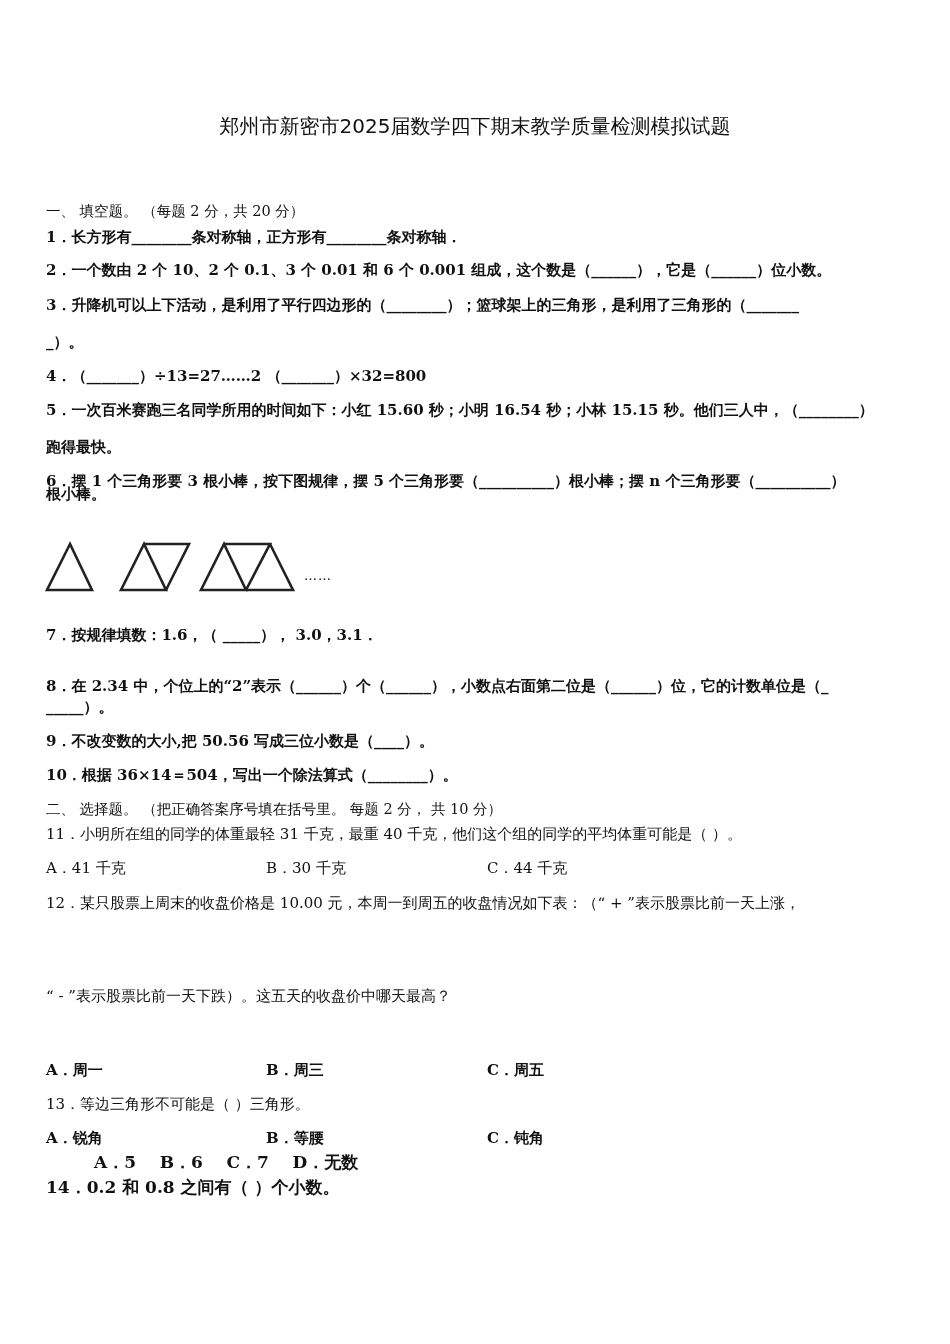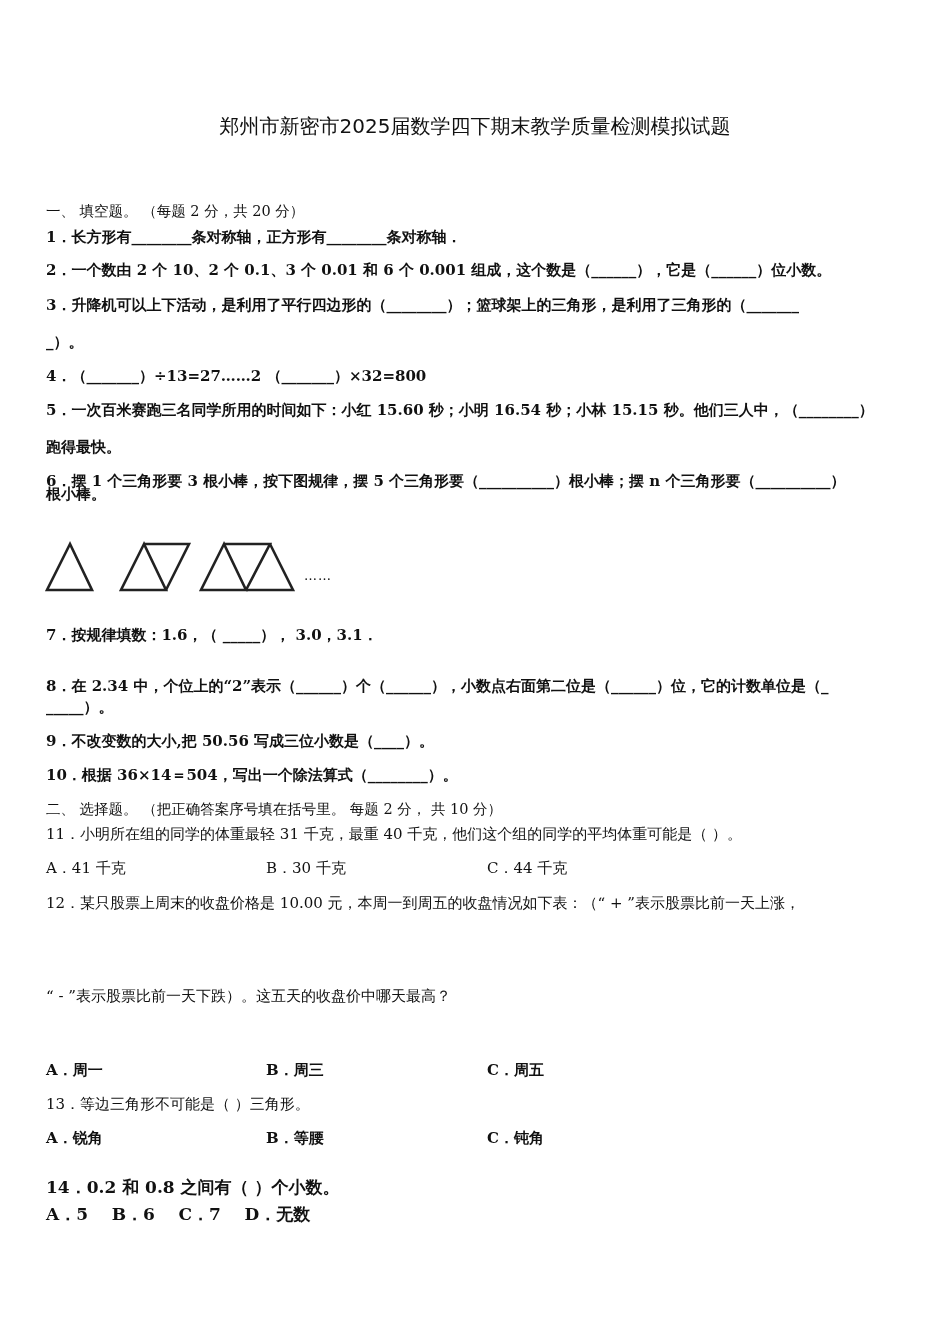--- a/index.html
+++ b/index.html
@@ -75,13 +75,13 @@
 <div class="opt" style="left:46px; top:1060px;">A．周一</div>
 <div class="opt" style="left:266px; top:1060px;">B．周三</div>
 <div class="opt" style="left:487px; top:1060px;">C．周五</div>
 
 <div class="line normal" style="top:1094px;">13．等边三角形不可能是（    ）三角形。</div>
 <div class="opt" style="left:46px; top:1128px;">A．锐角</div>
 <div class="opt" style="left:266px; top:1128px;">B．等腰</div>
 <div class="opt" style="left:487px; top:1128px;">C．钝角</div>
 
 <div class="line big" style="top:1161px;margin-top:16px;">14．0.2 和 0.8 之间有（      ）个小数。</div>
-<div class="line big" style="top:1204px; white-space: pre;">A．5    B．6    C．7    D．无数</div>
+<div class="line big" style="top:1152px; white-space: pre; margin-left: 48px;">A．5    B．6    C．7    D．无数</div>
 
 </body></html>

